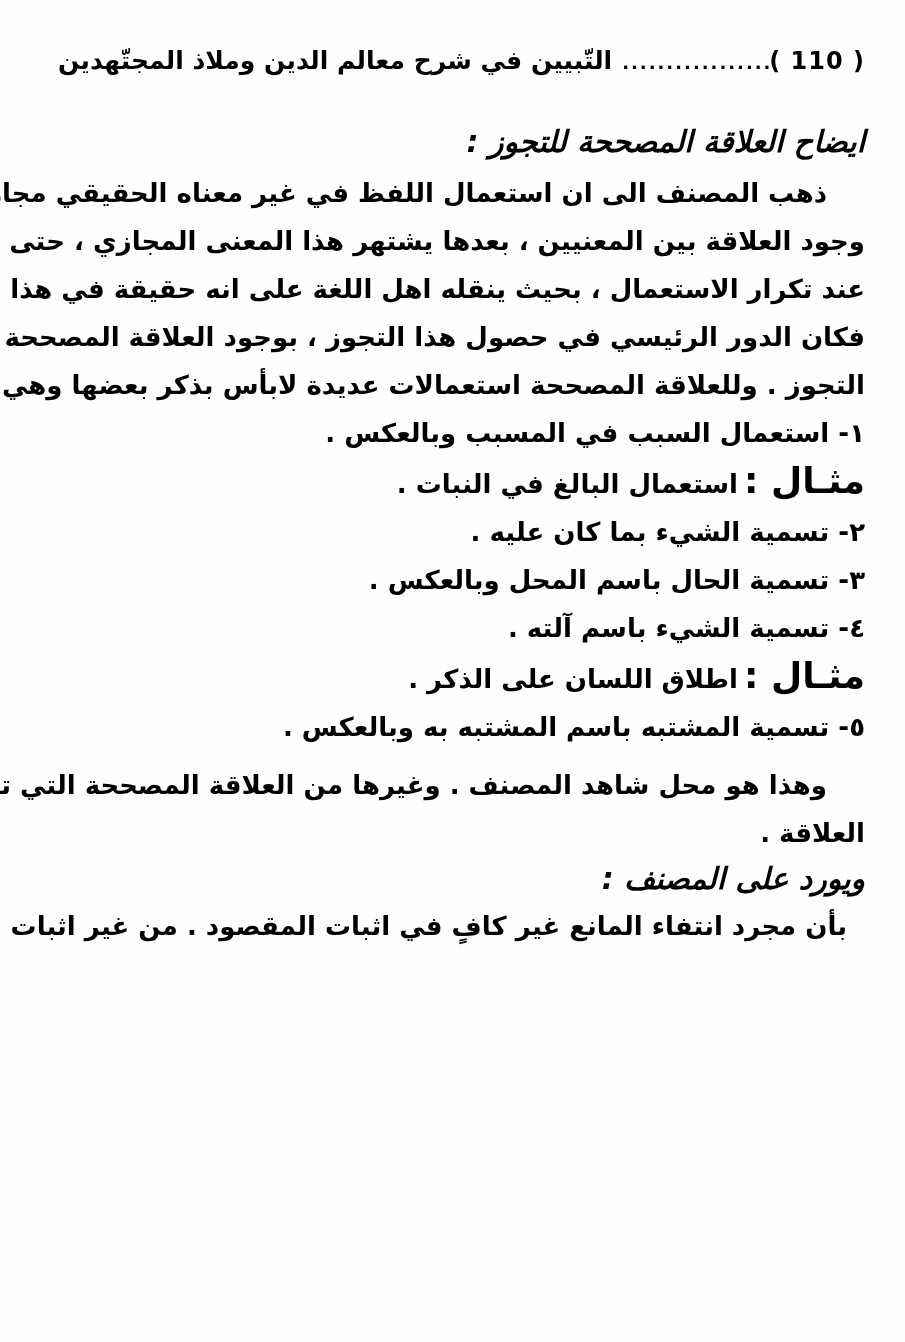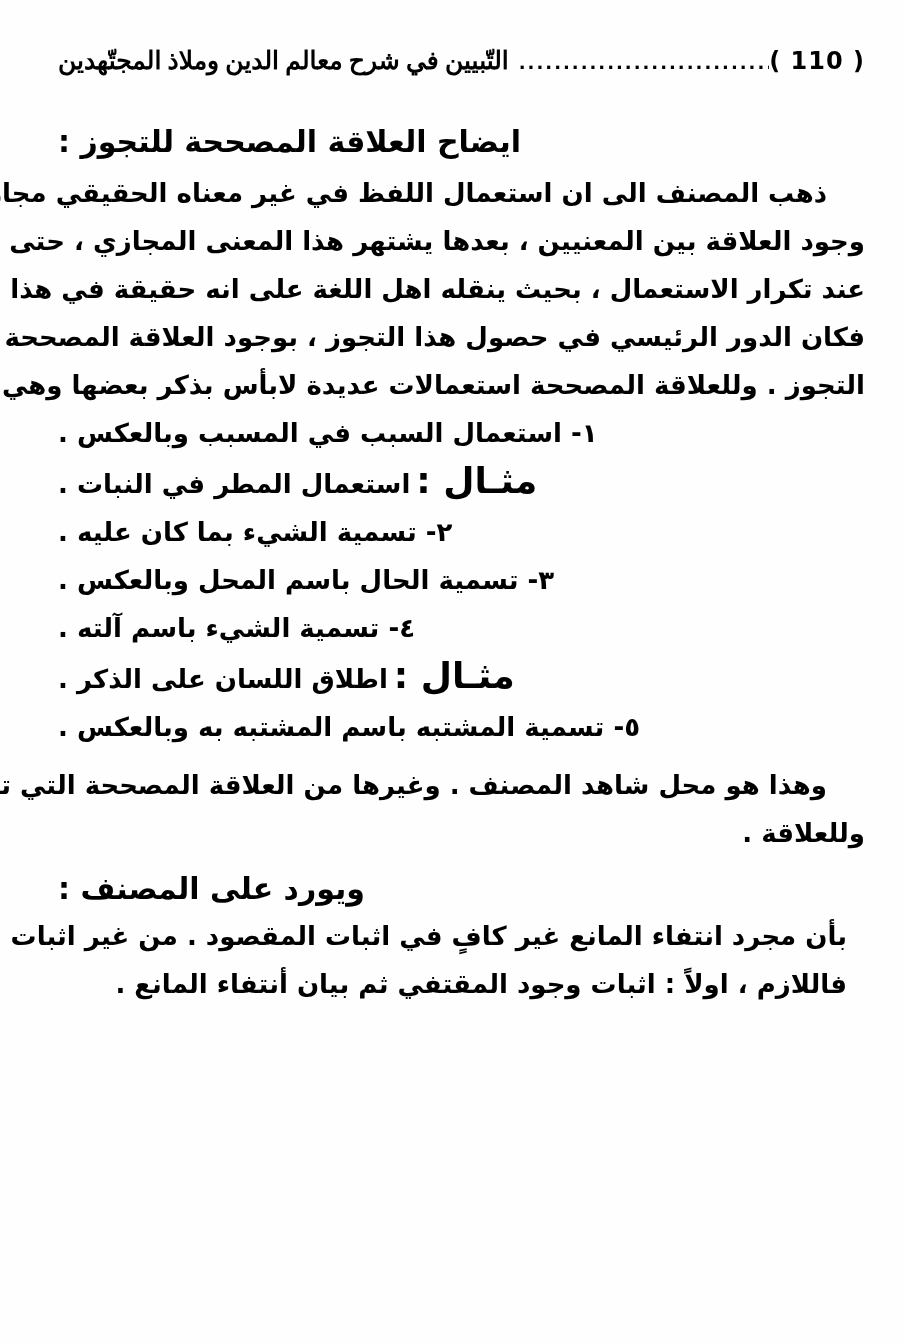--- a/index.html
+++ b/index.html
@@ -29,40 +29,41 @@
   .dots {
     flex: 1 1 auto;
     overflow: hidden;
     white-space: nowrap;
     font-size: 18px;
     letter-spacing: 2px;
     padding: 0 10px;
     direction: ltr;
     text-align: left;
   }
-  .btitle { flex: 0 0 auto; font-size: 25px; font-family: Liberation Serif, serif; }
+  .btitle { flex: 0 0 auto; font-size: 25px; }
   
   .h1 {
-    text-align: left;
+    text-align: right;
     font-size: 30px;
     margin: 0;
     font-weight: bold;
+    font-style: italic;
   }
   .h1.first { margin-top: 44px; margin-bottom: 10px; }
-  .h1.second { margin-top: 14px; margin-bottom: 6px; }
+  .h1.second { margin-top: 4px; margin-bottom: 6px; }
   
   .line {
     font-size: 26px;
     line-height: 48px;
     white-space: nowrap;
   }
   .just { text-align: justify; text-align-last: justify; }
   .indent { padding-right: 38px; }
   .indent-sm { padding-right: 18px; }
-  .centered { text-align: left; }
+  .centered { text-align: right; }
   .para { margin: 0; }
   .mlabel { font-size: 36px; letter-spacing: 0.5px; margin-left: 6px; }
 </style>
 </head>
 <body>
 
 <div class="page">
 
   <div class="header">
     <span class="pnum">( 110 )</span>
@@ -76,36 +77,35 @@
     <div class="line just indent">ذهب المصنف الى ان استعمال اللفظ في غير معناه الحقيقي مجازا ، بسبب</div>
     <div class="line just">وجود العلاقة بين المعنيين ، بعدها يشتهر هذا المعنى المجازي ، حتى يُنسى المجاز</div>
     <div class="line just">عند تكرار الاستعمال ، بحيث ينقله اهل اللغة على انه حقيقة في هذا المعنى .</div>
     <div class="line just">فكان الدور الرئيسي في حصول هذا التجوز ، بوجود العلاقة المصححة لهذا</div>
     <div class="line">التجوز . وللعلاقة المصححة استعمالات عديدة لابأس بذكر بعضها وهي :</div>
   </div>
 
   <div class="para">
     <div class="line centered">١- استعمال السبب في المسبب وبالعكس .</div>
     <div class="line centered">
-      <span class="mlabel">مثـال :</span><span>استعمال المطر في النبات .</span>
+      <span class="mlabel">مثـال :</span><span>استعمال البالغ في النبات .</span>
     </div>
     <div class="line centered">٢- تسمية الشيء بما كان عليه .</div>
     <div class="line centered">٣- تسمية الحال باسم المحل وبالعكس .</div>
     <div class="line centered">٤- تسمية الشيء باسم آلته .</div>
     <div class="line centered">
       <span class="mlabel">مثـال :</span><span>اطلاق اللسان على الذكر .</span>
     </div>
     <div class="line centered">٥- تسمية المشتبه باسم المشتبه به وبالعكس .</div>
   </div>
 
   <div class="para" style="margin-top:10px;">
     <div class="line just indent">وهذا هو محل شاهد المصنف . وغيرها من العلاقة المصححة التي تبلغ الخمسة</div>
-    <div class="line">وللعلاقة .</div>
+    <div class="line">العلاقة .</div>
   </div>
 
   <h1 class="h1 second">ويورد على المصنف :</h1>
 
   <div class="para">
     <div class="line just indent-sm">بأن مجرد انتفاء المانع غير كافٍ في اثبات المقصود . من غير اثبات المنتفي .</div>
-    <div class="line indent-sm">فاللازم ، اولاً : اثبات وجود المقتفي ثم بيان أنتفاء المانع .</div>
   </div>
 
 </div>
 
 </body></html>

